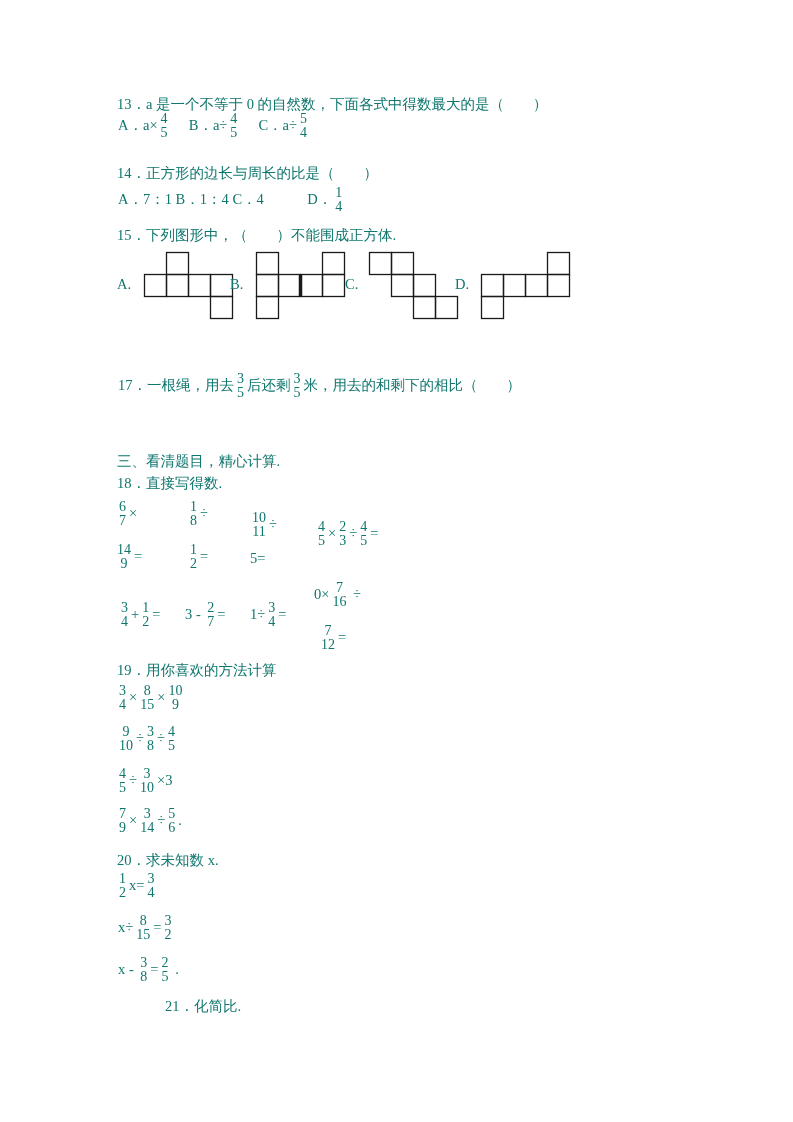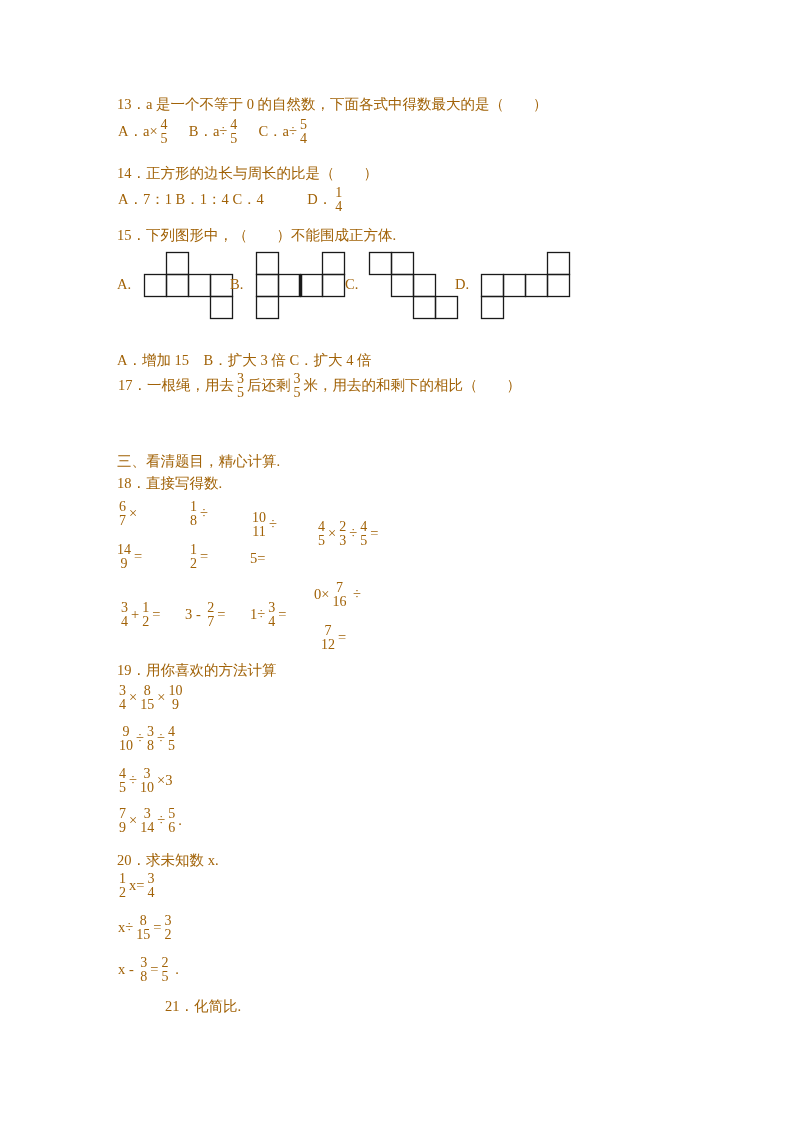--- a/index.html
+++ b/index.html
@@ -1,27 +1,27 @@
 <!DOCTYPE html>
 <html><head>
 <meta charset="utf-8">
 <style>
   html,body{margin:0;padding:0;background:#ffffff;}
   .page{position:relative;width:793px;height:1122px;background:#ffffff;overflow:hidden;
-        font-family:"Liberation Serif","DejaVu Serif",serif;color:#a16207;}
+        font-family:"Liberation Serif","DejaVu Serif",serif;color:#0f766e;}
   .blk{position:absolute;font-size:14.5px;line-height:19px;white-space:pre;}
   .bold{font-weight:normal;}
   .mrow{display:flex;align-items:center;}
   .mrow .op{white-space:pre;padding:0 1px;}
   .frac{display:inline-flex;flex-direction:column;align-items:center;
         line-height:13.5px;padding:0 2px;font-size:14px;}
   .netsvg{display:block;}
 
   #q13-stem{left:117px;top:95px;}
-  #q13-opts{left:117px;top:118px;}
+  #q13-opts{left:117px;top:112px;}
   #q14-stem{left:117px;top:164px;}
   #q14-opts{left:117px;top:186px;}
   #q15-stem{left:117px;top:226px;}
   #q15-label-a{left:117px;top:275px;}
   #q15-net-a{left:143px;top:251px;}
   #q15-label-b{left:230px;top:275px;}
   #q15-net-b{left:255px;top:251px;}
   #q15-label-c{left:345px;top:275px;}
   #q15-net-c{left:368px;top:251px;}
   #q15-label-d{left:455px;top:275px;}
@@ -99,21 +99,20 @@
   <div class="blk" id="q15-label-d">D.</div>
   <div class="blk" id="q15-net-d"><svg width="92" height="70" class="netsvg">
         <rect x="67.5" y="1.5" width="22" height="22" fill="none" stroke="#1a1a1a" stroke-width="1.3"></rect>
         <rect x="1.5" y="23.5" width="22" height="22" fill="none" stroke="#1a1a1a" stroke-width="1.3"></rect>
         <rect x="23.5" y="23.5" width="22" height="22" fill="none" stroke="#1a1a1a" stroke-width="1.3"></rect>
         <rect x="45.5" y="23.5" width="22" height="22" fill="none" stroke="#1a1a1a" stroke-width="1.3"></rect>
         <rect x="67.5" y="23.5" width="22" height="22" fill="none" stroke="#1a1a1a" stroke-width="1.3"></rect>
         <rect x="1.5" y="45.5" width="22" height="22" fill="none" stroke="#1a1a1a" stroke-width="1.3"></rect>
       </svg></div>
 
-  <div class="blk" id="q16-opts">A．增加 15　B．扩大 3 倍 C．扩大 4 倍</div>
 
   <div class="blk mrow" id="q17-stem"><span class="op">17．一根绳，用去</span><span class="frac"><span>3</span><span>5</span></span><span class="op">后还剩</span><span class="frac"><span>3</span><span>5</span></span><span class="op">米，用去的和剩下的相比（　　）</span></div>
 
   <div class="blk bold" id="sec3-title">三、看清题目，精心计算.</div>
   <div class="blk" id="q18-title">18．直接写得数.</div>
 
   <div class="blk mrow" id="q18-e1"><span class="frac"><span>6</span><span>7</span></span><span class="op">×</span></div>
   <div class="blk mrow" id="q18-e2"><span class="frac"><span>1</span><span>8</span></span><span class="op">÷</span></div>
   <div class="blk mrow" id="q18-e3"><span class="frac"><span>10</span><span>11</span></span><span class="op">÷</span></div>
   <div class="blk mrow" id="q18-e4"><span class="frac"><span>4</span><span>5</span></span><span class="op">×</span><span class="frac"><span>2</span><span>3</span></span><span class="op">÷</span><span class="frac"><span>4</span><span>5</span></span><span class="op">=</span></div>

